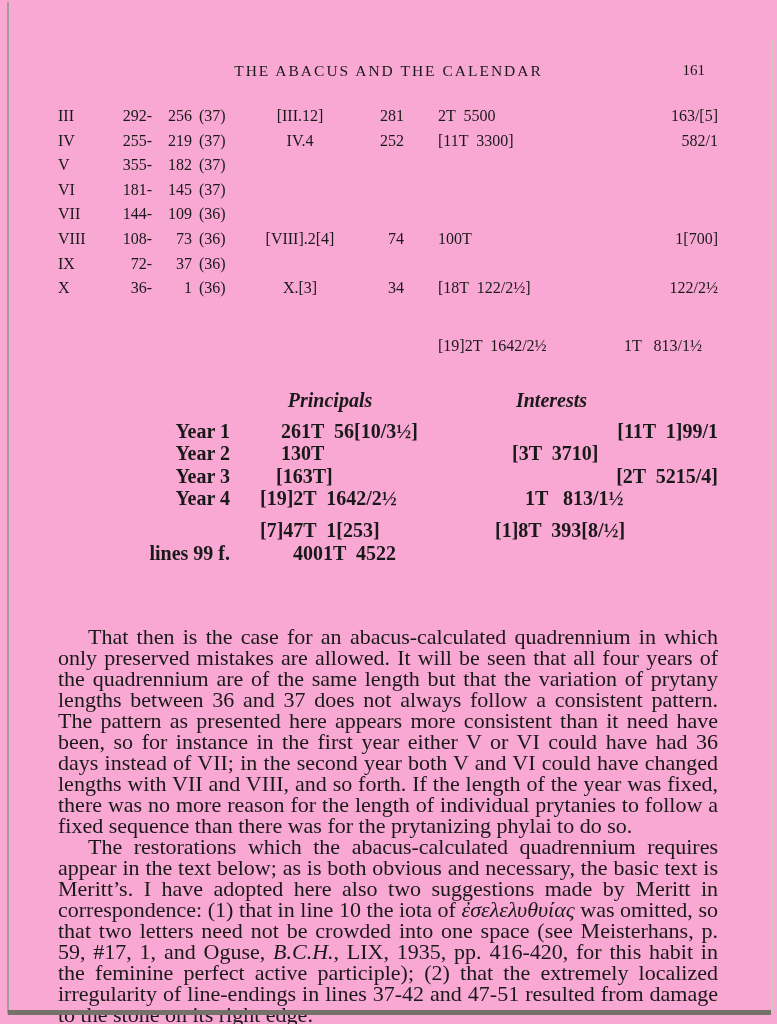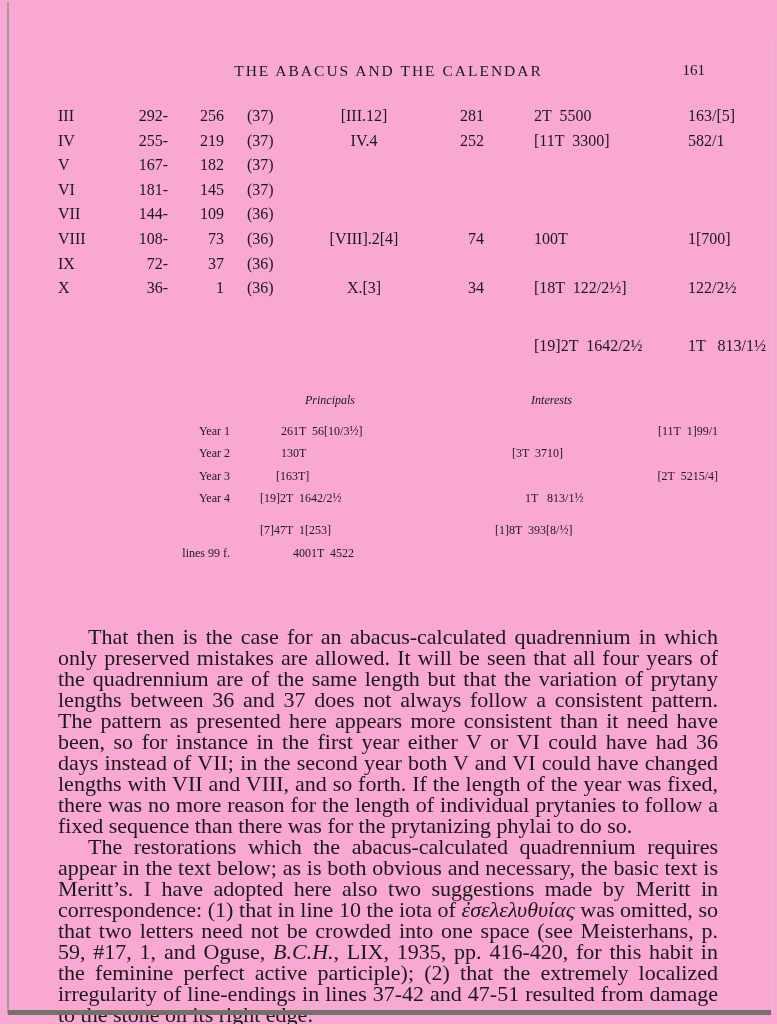--- a/index.html
+++ b/index.html
@@ -23,38 +23,37 @@
   .title  { text-align:center; font-size:15.5px; letter-spacing:2px; }
   .pageno { position:absolute; right:72px; top:62px; font-size:15px; }
 
   
   .ptable { margin:16px 0 0 58px; width:660px; font-size:16px; }
   .prow {
     display:grid;
     grid-template-columns:50px 44px 40px 52px 112px 48px 172px 1fr;
     line-height:24.6px;
     align-items:baseline;
-    gap:16px;
   }
   .c-roman { text-align:left; }
   .c-start, .c-end, .c-num { text-align:right; }
   .c-days  { padding-left:7px; }
   .c-label { text-align:center; }
   .c-amount { padding-left:34px; white-space:pre; }
   .c-right  { text-align:right; white-space:pre; }
   .prule-row { margin-top:5px; }
   .prule-e { grid-column:7; }
   .prule-e .rule { margin-left:34px; width:128px; border-top:1.5px solid #222; }
   .prule-f { grid-column:8; }
   .prule-f .rule { margin-left:auto; width:80px; border-top:1.5px solid #222; }
   .ptotals { margin-top:4px; }
   .ptotals .c-right { padding-right:16px; }
 
   
-  .atable { margin:30px 0 0 58px; width:660px; font-size:12px; }
+  .atable { margin:30px 0 0 58px; width:660px; font-size:20px;font-weight:bold; }
   .arow {
     display:grid;
     grid-template-columns:172px 30px 235px 1fr;
     line-height:22.6px;
     align-items:baseline;
   }
   .a-label { grid-column:1; text-align:right; }
   .a-principal { grid-column:3; white-space:pre; }
   .a-interest  { grid-column:4; white-space:pre; }
   .a-head { font-style:italic; margin-bottom:8px; }
@@ -115,21 +114,21 @@
       <span class="c-start">255-</span>
       <span class="c-end">219</span>
       <span class="c-days">(37)</span>
       <span class="c-label">IV.4</span>
       <span class="c-num">252</span>
       <span class="c-amount">[11T  3300]</span>
       <span class="c-right">582/1</span>
     </div>
     <div class="prow">
       <span class="c-roman">V</span>
-      <span class="c-start">167-</span>
+      <span class="c-start">355-</span>
       <span class="c-end">182</span>
       <span class="c-days">(37)</span>
       <span class="c-label"></span>
       <span class="c-num"></span>
       <span class="c-amount"></span>
       <span class="c-right"></span>
     </div>
     <div class="prow">
       <span class="c-roman">VI</span>
       <span class="c-start">181-</span>

